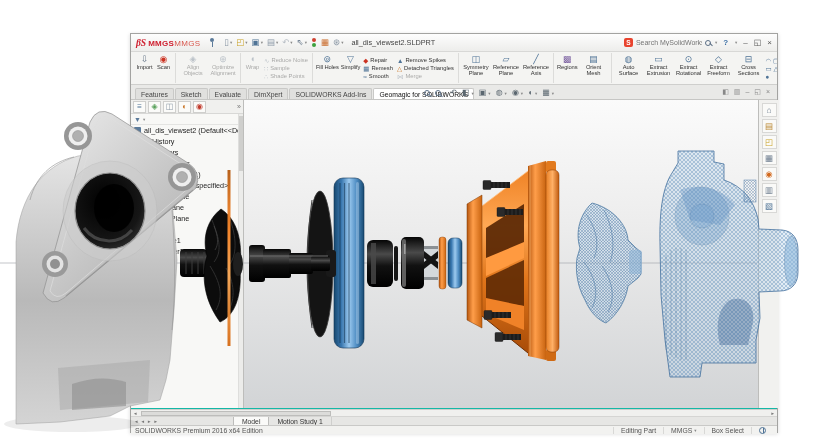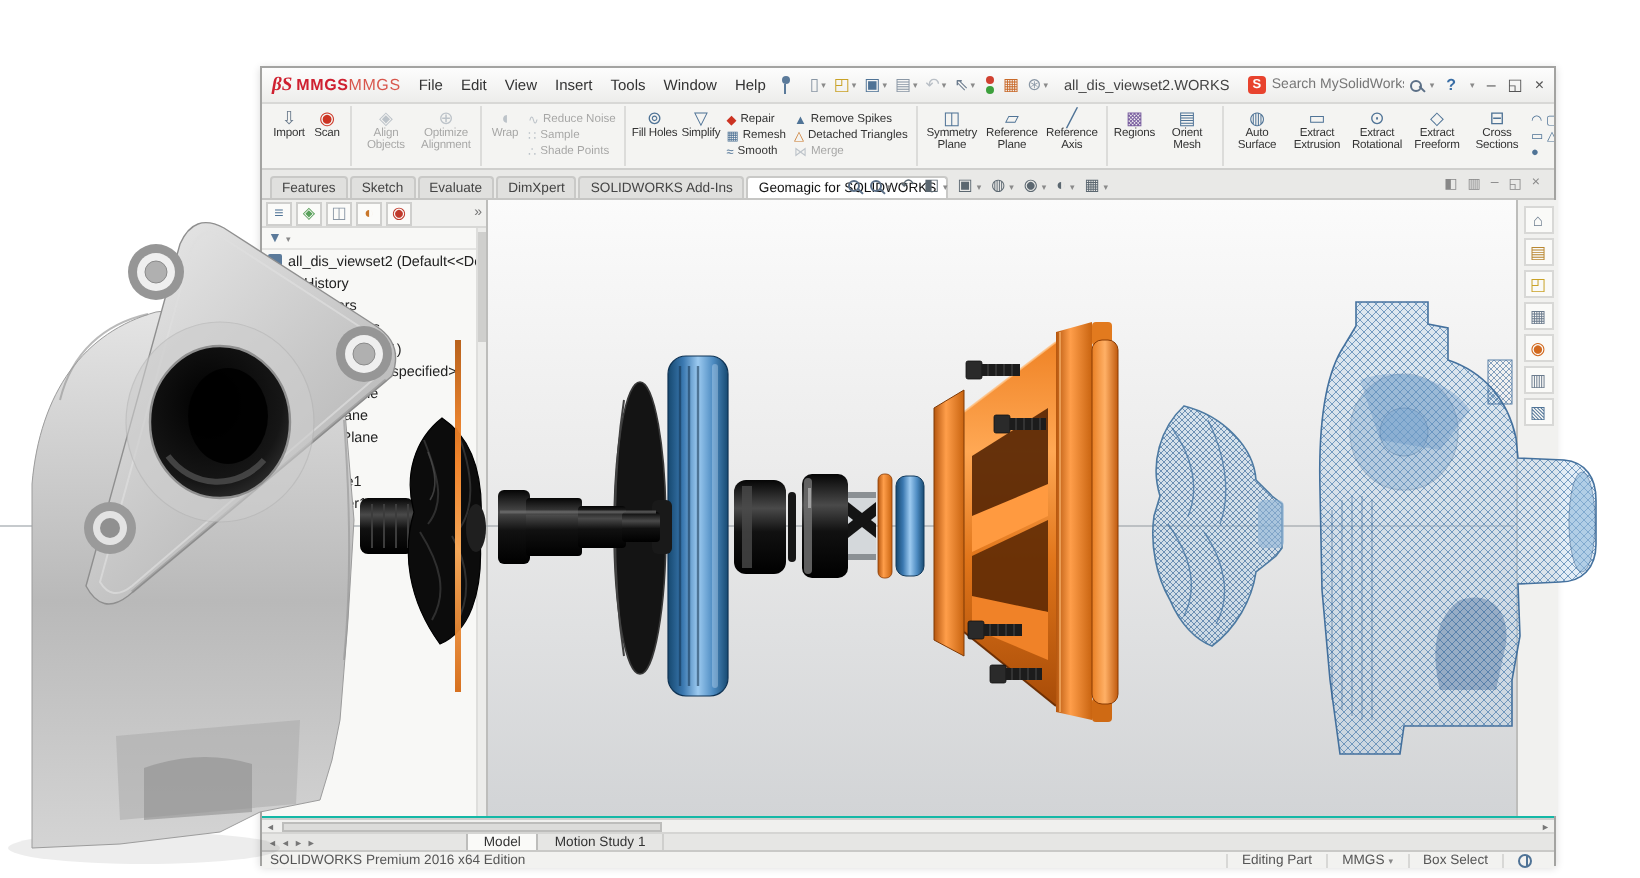--- a/index.html
+++ b/index.html
@@ -127,29 +127,20 @@
 <div class="canvas">
 
   <div class="window">
 
     <div class="tb">
       <span class="logo">
         <span class="swmark">βS</span>
         <span class="swsolid">MMGS</span>
           <span class="swworks">MMGS</span>
       </span>
-      <span class="menus">
-          <span class="menu">File</span>
-          <span class="menu">Edit</span>
-          <span class="menu">View</span>
-          <span class="menu">Insert</span>
-          <span class="menu">Tools</span>
-          <span class="menu">Window</span>
-          <span class="menu">Help</span>
-        </span>
       <span class="pin"></span>
       <span class="qi">
           <span class="qbtn">
             <span class="qg" style="color: rgb(138, 151, 165);">▯</span>
             <span class="qdd">▾</span>
           </span>
           <span class="qbtn">
             <span class="qg" style="color: rgb(201, 162, 39);">◰</span>
             <span class="qdd">▾</span>
           </span>
@@ -176,21 +167,21 @@
             </span>
           </span>
           <span class="qbtn">
             <span class="qg" style="color: rgb(201, 106, 42);">▦</span>
           </span>
           <span class="qbtn">
             <span class="qg" style="color: rgb(138, 151, 165);">⊛</span>
             <span class="qdd">▾</span>
           </span>
         </span>
-      <span class="doctitle">all_dis_viewset2.WORKS</span>
+      <span class="doctitle">all_dis_viewset2.SLDPRT</span>
       <span class="tbright">
         <span class="search">
           <span class="swbadge">S</span>
           <input class="sinp" placeholder="Search MySolidWorks" style="">
           <span class="mag"></span>
           <span class="qdd">▾</span>
         </span>
         <span class="helpq">?</span>
         <span class="qdd">▾</span>
         <span class="winctl">

